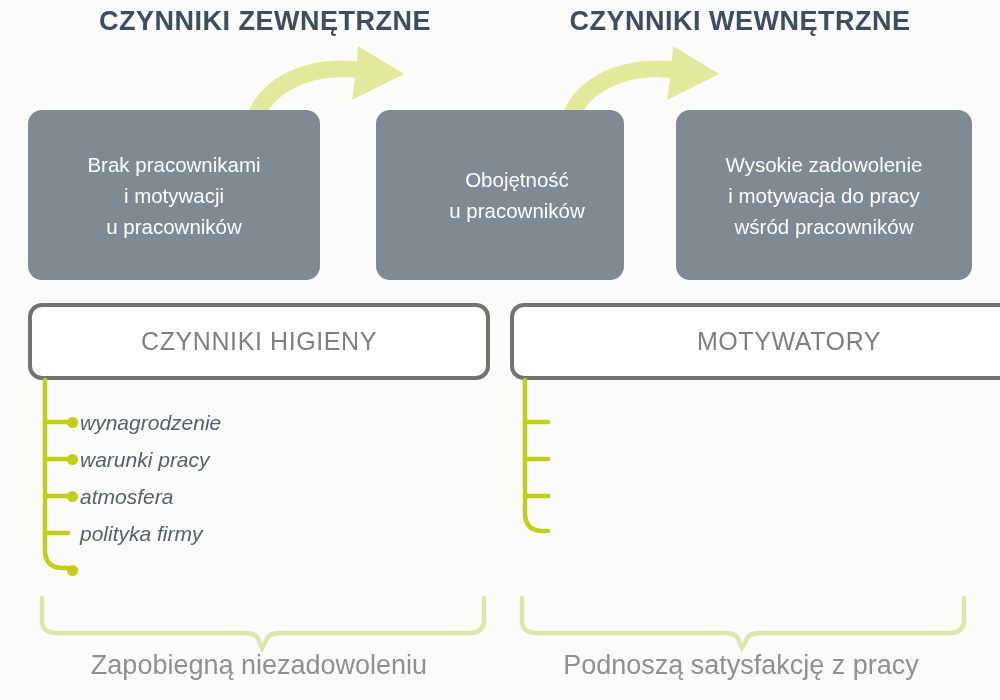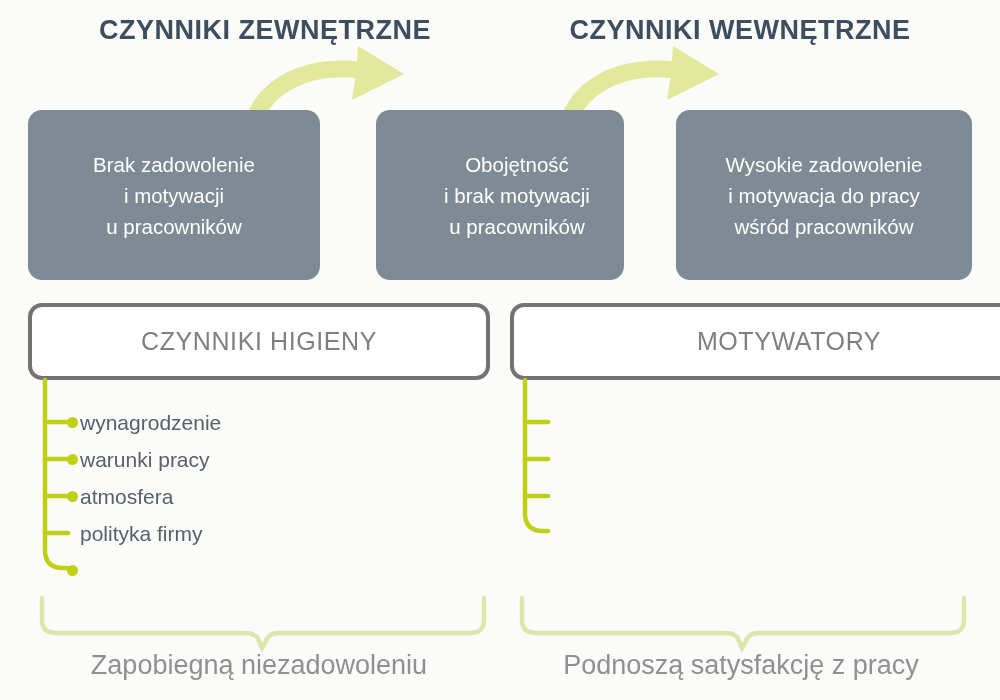--- a/index.html
+++ b/index.html
@@ -19,21 +19,21 @@
   #stage {
     position: absolute;
     left: 0; top: 0;
     width: 1000px;
     height: 700px;
   }
 
   
   .heading {
     position: absolute;
-    top: 15px;
+    top: 6px;
     font-size: 27px;
     font-weight: bold;
     letter-spacing: 0.5px;
     color: #3d4e5e;
     text-align: center;
     white-space: nowrap;
   }
   #heading-left  { left: 35px;  width: 460px; }
   #heading-right { left: 510px; width: 460px; }
 
@@ -86,21 +86,21 @@
     letter-spacing: 0.6px;
     white-space: nowrap;
   }
   #cat-box-left  { left: 28px;  width: 462px; }
   #cat-box-right { left: 510px; width: 558px; }
 
   
   .bullet-list {
     position: absolute;
   }
-  #list-left  { left: 80px;  top: 404px; }
+  #list-left  { left: 80px;  top: 404px; font-style: italic; }
   #list-right { left: 560px; top: 404px; }
 
   .bullet-item {
     height: 37px;
     display: flex;
     align-items: center;
     color: #56616b;
     font-size: 21px;
     white-space: nowrap;
   }
@@ -147,30 +147,29 @@
       <path d="M 558,128
                C 570,70 635,52 690,64
                L 685,80
                C 637,70 585,86 574,132 Z" fill="#e3e99a"></path>
       <polygon points="673,46 719,74 667,100 671,74" fill="#e3e99a"></polygon>
     </g>
   </svg>
 
   <div class="state-box" id="box-1">
     <div class="lines">
-      <div>Brak zadowolenie</div>
+      <div>Brak pracownikami</div>
       <div>i motywacji</div>
       <div>u pracowników</div>
     </div>
   </div>
 
   <div class="state-box" id="box-2">
     <div class="lines">
       <div>Obojętność</div>
-      <div>i brak motywacji</div>
       <div>u pracowników</div>
     </div>
   </div>
 
   <div class="state-box" id="box-3">
     <div class="lines">
       <div>Wysokie zadowolenie</div>
       <div>i motywacja do pracy</div>
       <div>wśród pracowników</div>
     </div>

